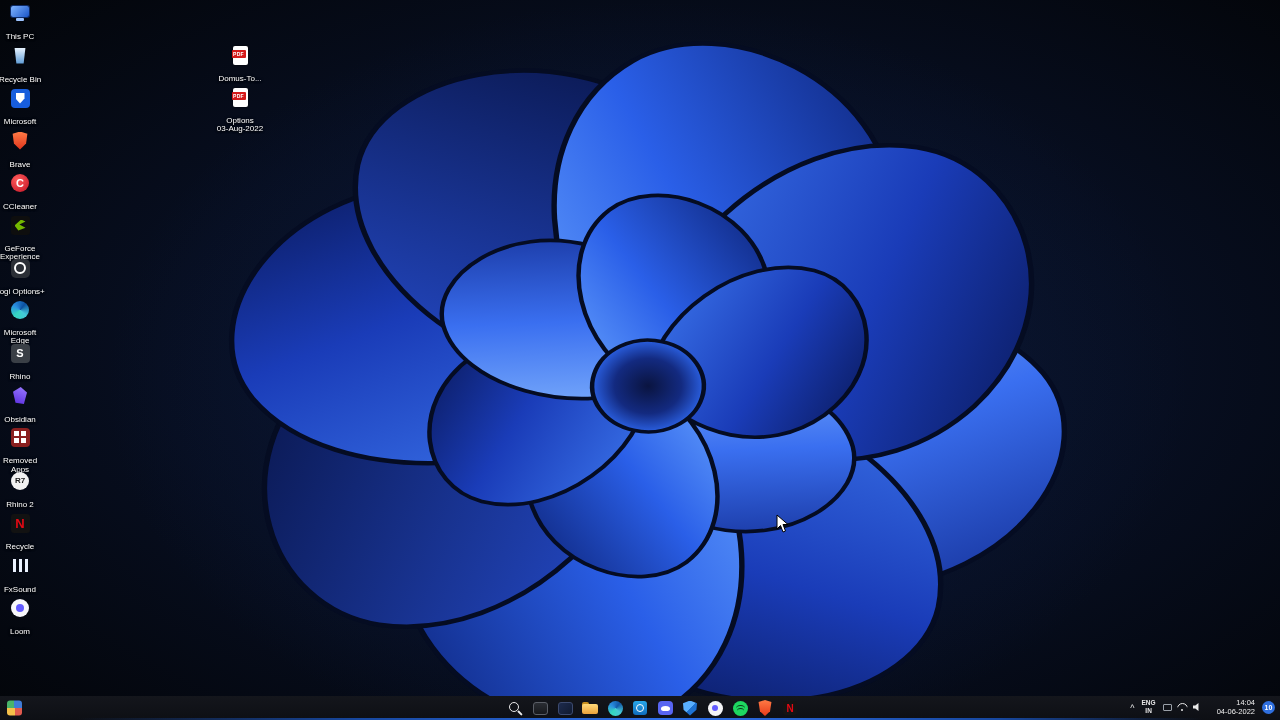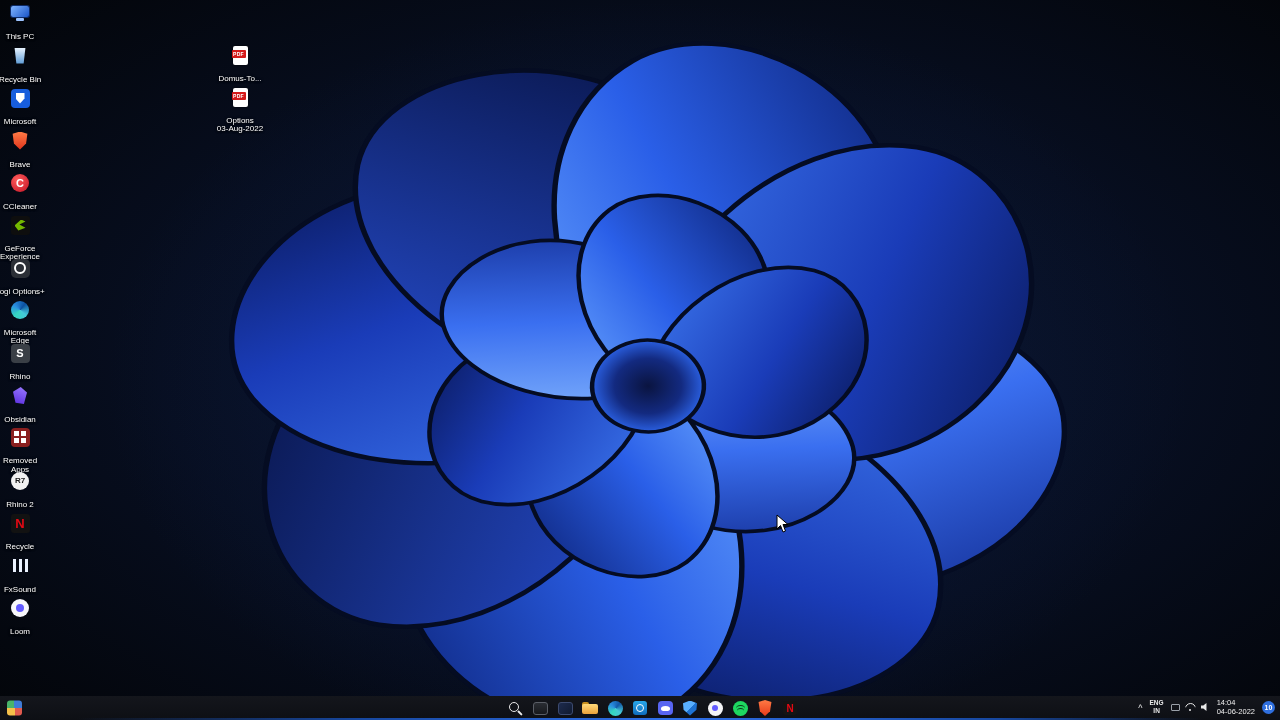--- a/index.html
+++ b/index.html
@@ -133,21 +133,21 @@
   .tray-ic{display:flex;gap:5px;align-items:center;cursor:pointer;}
   .t-acc{width:9px;height:7px;border:1.2px solid #9aa0a8;border-radius:1px;box-sizing:border-box;}
   .t-wifi{position:relative;width:11px;height:8px;}
   .t-wifi::before{content:"";position:absolute;left:0;top:0;width:11px;height:11px;
     border:1.3px solid #e8e8e8;border-radius:50%;box-sizing:border-box;
     clip-path:polygon(0 0,100% 0,100% 38%,0 38%);}
   .t-wifi::after{content:"";position:absolute;left:4.5px;top:5.5px;width:2px;height:2px;
     border-radius:50%;background:#e8e8e8;}
   .t-vol{width:9px;height:9px;background:#e8e8e8;
     clip-path:polygon(0 32%,30% 32%,65% 5%,65% 95%,30% 68%,0 68%);}
-  .clock{display:flex;flex-direction:column;line-height:1;gap:2px;cursor:pointer;}
+  .clock{display:flex;flex-direction:column;align-items:flex-end;line-height:1;gap:2px;cursor:pointer;margin-left:8px;}
   .clock span{font-size:7.5px;color:#ededed;}
   .badge{min-width:13px;height:13px;border-radius:50%;background:#2f6fde;color:#fff;
     font-size:7px;font-weight:700;display:flex;align-items:center;justify-content:center;
     padding:0 1px;box-sizing:border-box;cursor:pointer;}
 
   
   .cursor{position:absolute;left:776px;top:514px;pointer-events:none;}
 </style>
 </head>
 <body>

